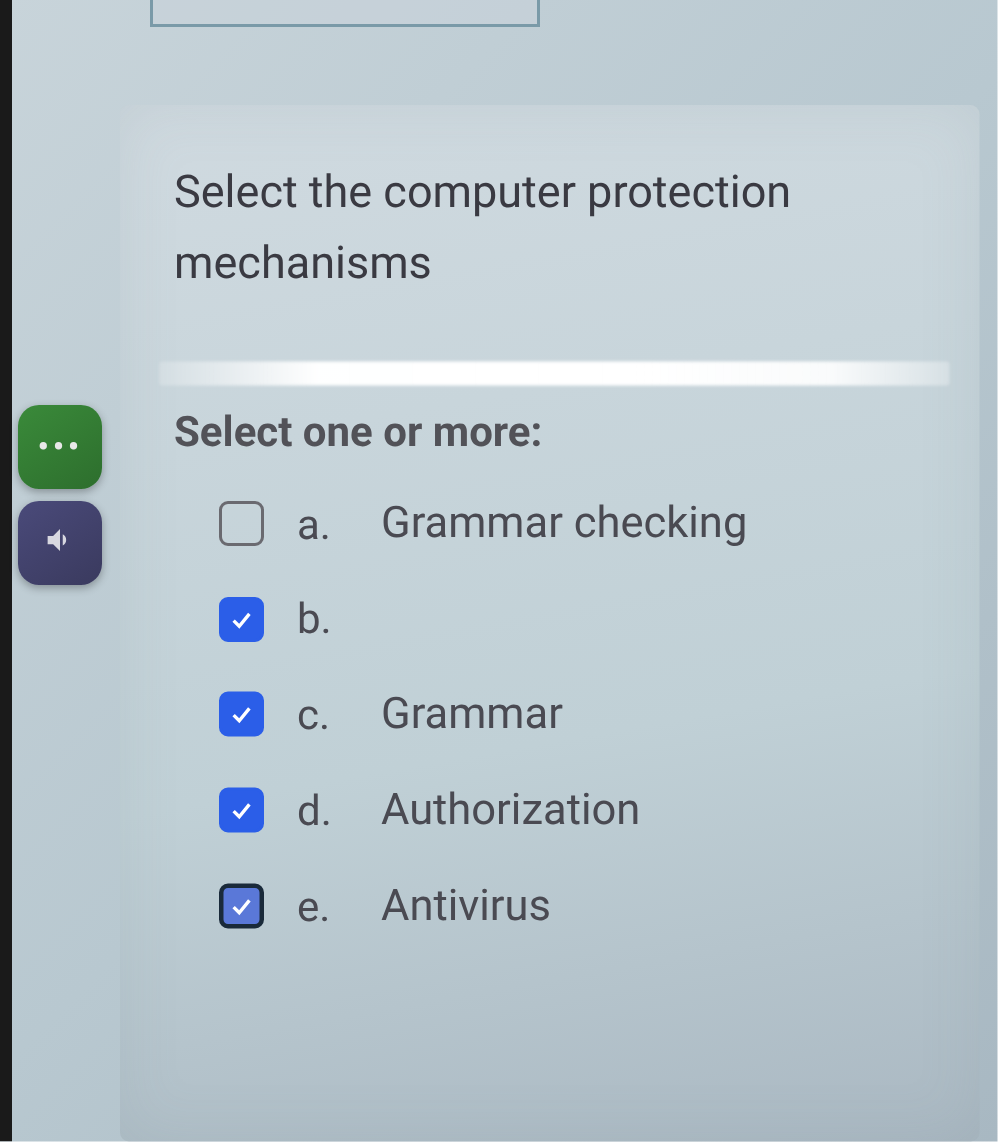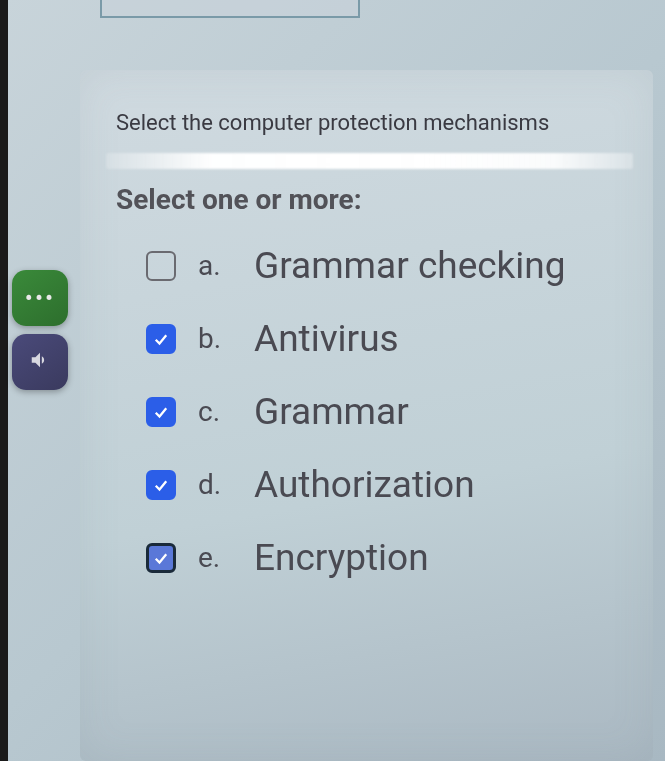--- a/index.html
+++ b/index.html
@@ -62,25 +62,25 @@
       left: 80px;
       top: 70px;
       right: 12px;
       bottom: 0;
       background: linear-gradient(170deg, #d0dae0 0%, #c0d0d6 60%, #aab8c2 100%);
       border-radius: 6px;
       padding: 36px 30px 30px 36px;
       box-shadow: inset 0 0 40px rgba(120,140,150,0.15);
     }
     .question-text {
-      font-size: 22px;
+      font-size: 30px;
       color: #3a3a42;
       line-height: 1.55;
       font-weight: 400;
-      margin-bottom: 13px;
+      margin-bottom: 42px;
     }
     .glare {
       height: 16px;
       background: linear-gradient(90deg, rgba(255,255,255,0.2) 0%, rgba(255,255,255,0.98) 20%, rgba(255,255,255,1) 60%, rgba(255,255,255,0.9) 85%, rgba(255,255,255,0.3) 100%);
       margin: 0 -10px 14px -10px;
       border-radius: 2px;
       filter: blur(1px);
     }
     .instruction {
       font-size: 28px;
@@ -122,21 +122,21 @@
       background: #5a78d8;
       border: 3px solid #1a2a3a;
     }
     .cbx.outlined svg { stroke: #fff; stroke-width: 3; fill: none; }
     .opt-letter {
       font-size: 28px;
       color: #4a4a52;
       min-width: 34px;
     }
     .opt-label {
-      font-size: 37px;
+      font-size: 29px;
       color: #4a4a52;
     }
   </style>
 </head>
 <body>
 
 <div class="left-edge"></div>
 
 <div class="top-bar-fragment"></div>
 
@@ -166,21 +166,20 @@
       <span class="opt-label">Grammar checking</span>
     </div>
 
     <div class="option-row">
       <div class="cbx checked">
         <svg width="18" height="18" viewBox="0 0 24 24">
             <polyline points="5 13 10 18 19 7"></polyline>
           </svg>
       </div>
       <span class="opt-letter">b.</span>
-      <span class="opt-label">Antivirus</span>
     </div>
 
     <div class="option-row">
       <div class="cbx checked">
         <svg width="18" height="18" viewBox="0 0 24 24">
             <polyline points="5 13 10 18 19 7"></polyline>
           </svg>
       </div>
       <span class="opt-letter">c.</span>
       <span class="opt-label">Grammar</span>
@@ -196,17 +195,17 @@
       <span class="opt-label">Authorization</span>
     </div>
 
     <div class="option-row">
       <div class="cbx outlined">
         <svg width="18" height="18" viewBox="0 0 24 24">
             <polyline points="5 13 10 18 19 7"></polyline>
           </svg>
       </div>
       <span class="opt-letter">e.</span>
-      <span class="opt-label">Encryption</span>
+      <span class="opt-label">Antivirus</span>
     </div>
 
   </div>
 </div>
 
 </body></html>

